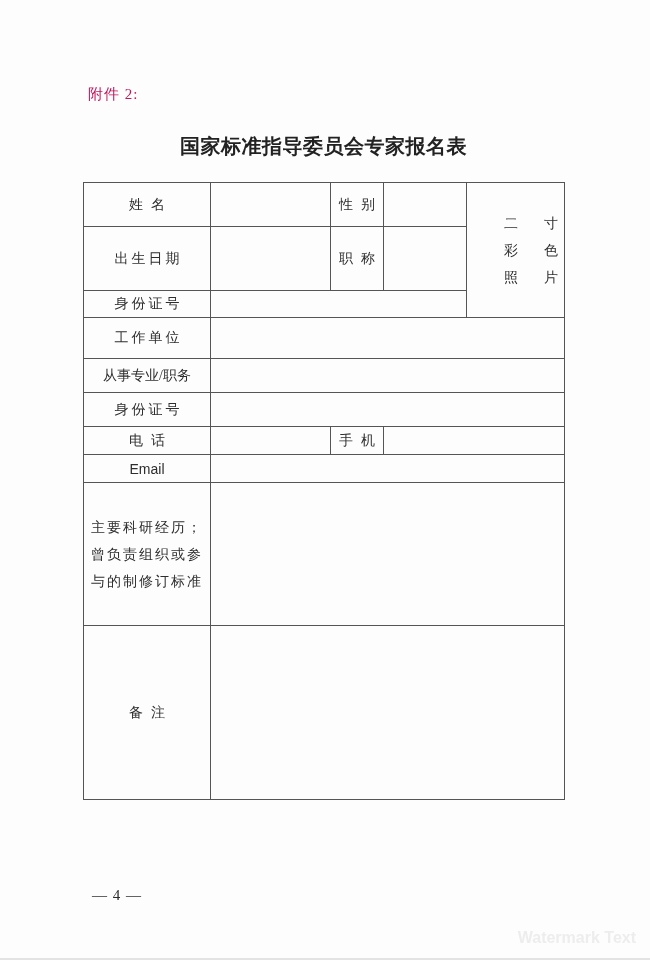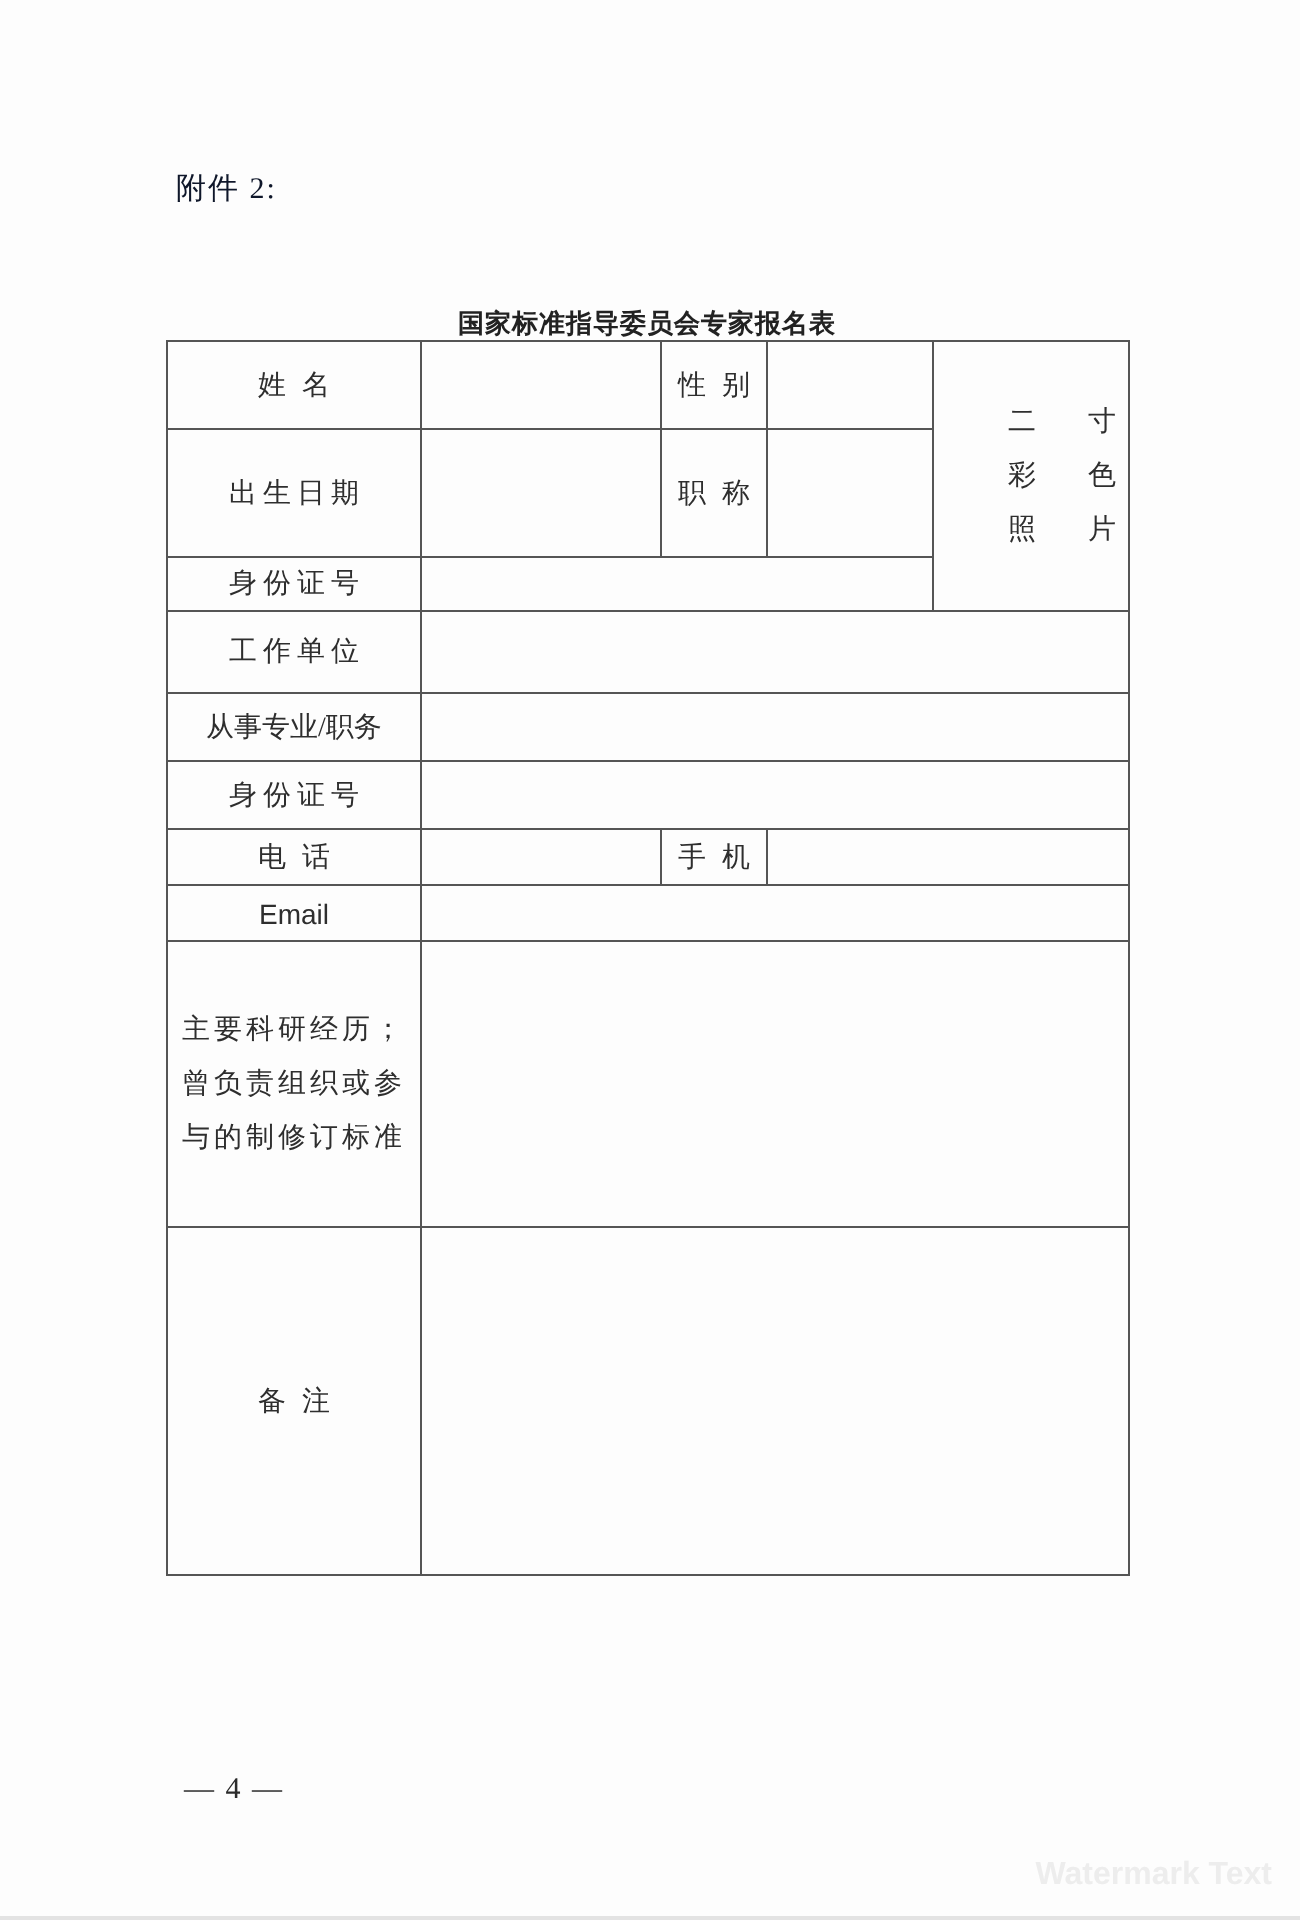--- a/index.html
+++ b/index.html
@@ -15,38 +15,37 @@
     overflow: hidden;
     font-family: "Liberation Serif", serif;
     color: #2e2e2e;
   }
   .attachment {
     position: absolute;
     left: 88px;
     top: 85px;
     font-size: 15px;
     letter-spacing: 1px;
-    color: #0f172a;
+    color: #be185d;
   }
   .form-title {
     position: absolute;
     left: 83px;
     top: 133px;
     width: 481px;
     text-align: center;
-    font-size: 13px;
+    font-size: 20px;
     font-weight: bold;
     letter-spacing: 0.5px;
     color: #222222;
-    margin-top: 20px;
   }
   table.form-table {
     position: absolute;
     left: 83px;
-    top: 170px;
+    top: 182px;
     width: 481px;
     border-collapse: collapse;
     table-layout: fixed;
   }
   table.form-table td {
     border: 1px solid #555555;
     padding: 0;
     font-size: 14px;
     color: #2e2e2e;
     vertical-align: middle;

